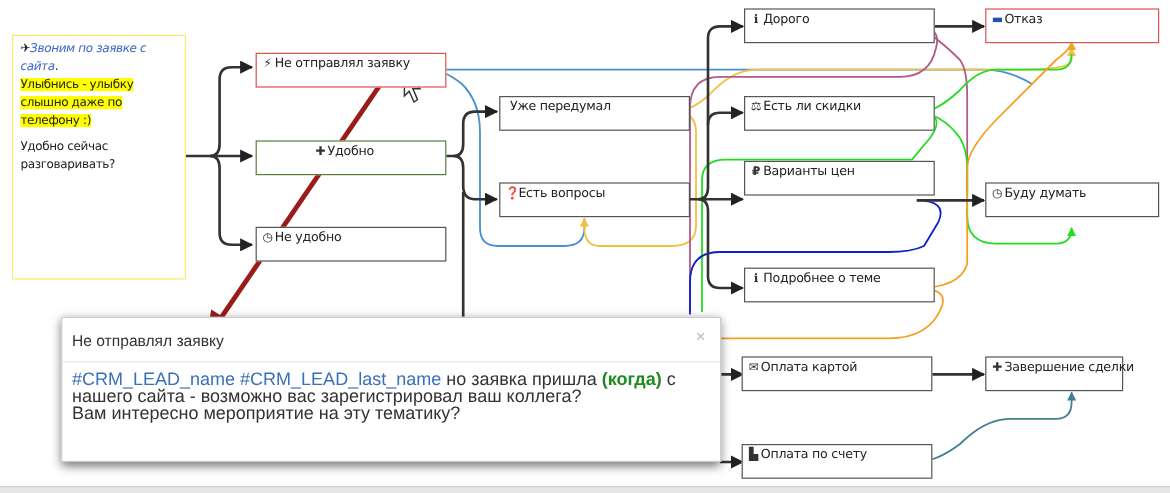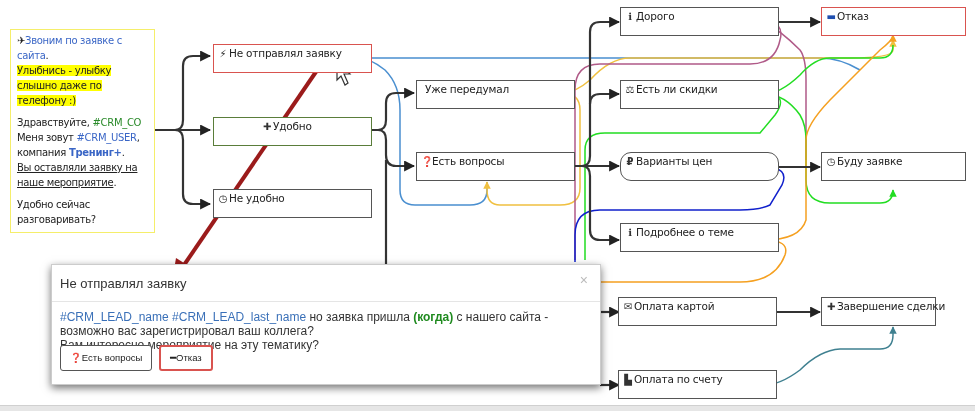--- a/index.html
+++ b/index.html
@@ -10,31 +10,31 @@
           border:1px solid #555; padding:2px 4px 0 4px; font-size:10.5px; white-space:nowrap;
           font-family:"DejaVu Sans", sans-serif; letter-spacing:-0.2px; }
   .node.red { border-color:#d9534f; }
   .node.green { border-color:#5a7d3a; }
   .node .ico { display:inline-block; width:10px; font-size:10px; color:#333; font-weight:bold; text-align:center; margin-right:1px; }
   .script { position:absolute; left:10px; top:29px; width:145px; height:204px; box-sizing:border-box;
             border:1px solid #f5ee6a; background:#fff; padding:3px 6px; font-size:10px; line-height:15px;
             font-family:"DejaVu Sans", sans-serif; letter-spacing:-0.3px; }
   .script p { margin:0 0 7px 0; }
   .script .blue { color:#3a66c6; }
-  .script .it { }
+  .script .it { font-style:italic; }
   .script .green { color:#2a8a2a; }
   .script .hl { background:#ffff00; }
   .script .ul { text-decoration:underline; }
   .script .bold { font-weight:bold; }
   .modal { position:absolute; left:51px; top:264px; width:550px; height:121px; background:#fff;
            box-shadow:0 3px 8px rgba(0,0,0,0.55); border:1px solid #ccc; box-sizing:border-box; }
   .modal-header { height:36px; border-bottom:1px solid #e5e5e5; position:relative; }
   .modal-title { position:absolute; left:8px; top:11px; font-size:13px; color:#333; }
   .modal-close { position:absolute; right:12px; top:7px; font-size:14px; color:#bbb; cursor:pointer; }
-  .modal-body { padding:8px 8px 0 8px; font-size:12px; line-height:14px; color:#333; }
+  .modal-body { padding:8px 8px 0 8px; font-size:15px; line-height:14px; color:#333; }
   .modal-body .var { color:#3a70b8; }
   .modal-body .when { color:#1f8a1f; font-weight:bold; }
   .modal-buttons { position:absolute; left:8px; top:80px; }
   .btn { display:inline-block; box-sizing:border-box; height:26px; line-height:24px; padding:0 9px;
          border:1px solid #555; border-radius:3px; font-size:9.5px; background:#fff; margin-right:4px; cursor:pointer; }
   .btn.danger { border-color:#d9534f; border-width:2px; line-height:22px; }
   .btn .bi { font-weight:bold; }
   .bottom-bar { position:absolute; left:0; top:405px; width:975px; height:6px; background:#e6e6e6; border-top:1px solid #d0d0d0; }
 </style>
 </head>
@@ -102,52 +102,43 @@
     <path d="M340,50 L343,56 L350,54 L346,60 L352,64 L345,65 L346,72 L340,67 L334,72 L335,65 L328,64 L334,60 L330,54 L337,56 z" fill="#f6c030" stroke="#e8a020" stroke-width="0.8"></path>
     <path d="M337,60 L337,80 L341,76 L345,85 L348,83 L344,74 L350,74 z" fill="#fff" stroke="#333" stroke-width="1.2"></path>
   </g>
 </svg>
 
 <div class="script">
   <p>
     <span>✈</span><span class="blue it">Звоним по заявке с сайта</span><span>.</span><br>
     <span class="hl">Улыбнись - улыбку слышно даже по телефону :)</span>
   </p>
-  <p>
-    <span>Здравствуйте, </span><span class="green">#CRM_CO</span><br>
-    <span>Меня зовут </span><span class="blue">#CRM_USER</span><span>, компания </span><span class="blue bold">Тренинг+</span><span>.</span><br>
-    <span class="ul">Вы оставляли заявку на наше мероприятие</span><span>.</span>
-  </p>
   <p><span>Удобно сейчас разговаривать?</span></p>
 </div>
 
 <div class="node red" style="left:213px;top:44px;"><span class="ico">⚡</span><span>Не отправлял заявку</span></div>
 <div class="node green" style="left:213px;top:117px;padding-left:48px;"><span class="ico">✚</span><span>Удобно</span></div>
 <div class="node" style="left:213px;top:189px;"><span class="ico">◷</span><span>Не удобно</span></div>
 <div class="node" style="left:416px;top:80px;padding-left:8px;"><span>Уже передумал</span></div>
 <div class="node" style="left:416px;top:152px;"><span class="ico">❓</span><span>Есть вопросы</span></div>
 <div class="node" style="left:620px;top:7px;"><span class="ico">ℹ</span><span>Дорого</span></div>
 <div class="node" style="left:620px;top:80px;"><span class="ico">⚖</span><span>Есть ли скидки</span></div>
-<div class="node" style="left:620px;top:152px;border-radius:11px;"><span class="ico">₽</span><span>Варианты цен</span></div>
+<div class="node" style="left:620px;top:134px;"><span class="ico">₽</span><span>Варианты цен</span></div>
 <div class="node" style="left:620px;top:223px;"><span class="ico">ℹ</span><span>Подробнее о теме</span></div>
 <div class="node red" style="left:821px;top:7px;width:145px;"><span class="ico" style="color:#1f4fb0">▬</span><span>Отказ</span></div>
-<div class="node" style="left:821px;top:152px;width:145px;"><span class="ico">◷</span><span>Буду заявке</span></div>
+<div class="node" style="left:821px;top:152px;width:145px;"><span class="ico">◷</span><span>Буду думать</span></div>
 <div class="node" style="left:618px;top:297px;"><span class="ico">✉</span><span>Оплата картой</span></div>
 <div class="node" style="left:618px;top:370px;"><span class="ico">▙</span><span>Оплата по счету</span></div>
 <div class="node" style="left:821px;top:297px;width:115px;"><span class="ico">✚</span><span>Завершение сделки</span></div>
 
 <div class="modal">
   <div class="modal-header">
     <span class="modal-title">Не отправлял заявку</span>
     <span class="modal-close">×</span>
   </div>
   <div class="modal-body">
     <span class="var">#CRM_LEAD_name</span>
     <span class="var">#CRM_LEAD_last_name</span><span> но заявка пришла </span><span class="when">(когда)</span><span> с нашего сайта - возможно вас зарегистрировал ваш коллега?</span><br>
     <span>Вам интересно мероприятие на эту тематику?</span>
   </div>
-  <div class="modal-buttons">
-    <span class="btn"><span class="bi">❓</span><span>Есть вопросы</span></span>
-    <span class="btn danger"><span class="bi">━</span><span>Отказ</span></span>
-  </div>
 </div>
 
 <div class="bottom-bar"></div>
 
 </body></html>

